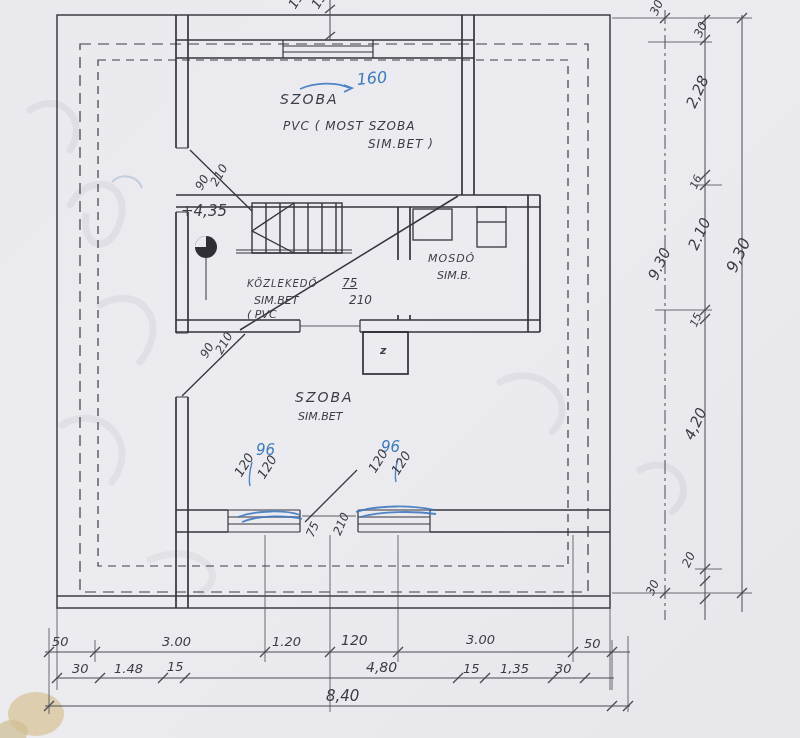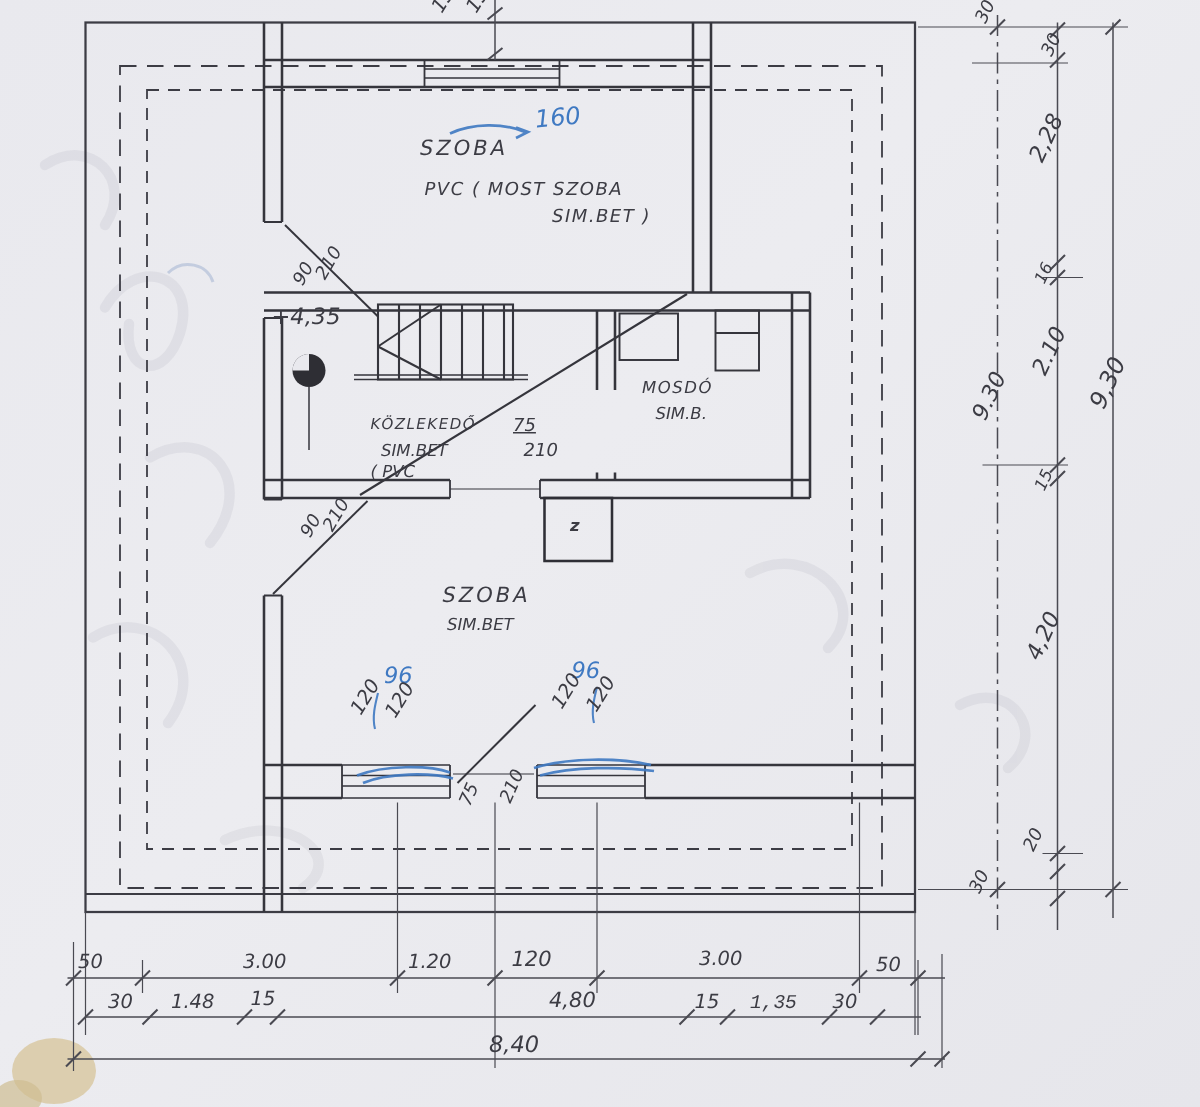--- a/index.html
+++ b/index.html
@@ -181,21 +181,21 @@
 <div class="lbl" style="left:272px;top:635px;font-size:13px;">1.20</div>
 <div class="lbl" style="left:341px;top:633px;font-size:14px;">120</div>
 <div class="lbl" style="left:466px;top:633px;font-size:13px;">3.00</div>
 <div class="lbl" style="left:584px;top:637px;font-size:13px;">50</div>
 
 <div class="lbl" style="left:72px;top:662px;font-size:13px;">30</div>
 <div class="lbl" style="left:114px;top:662px;font-size:13px;">1.48</div>
 <div class="lbl" style="left:167px;top:660px;font-size:13px;">15</div>
 <div class="lbl" style="left:322px;top:660px;font-size:14px;margin-left:44px;">4,80</div>
 <div class="lbl" style="left:463px;top:662px;font-size:13px;">15</div>
-<div class="lbl" style="left:500px;top:662px;font-size:13px;font-family:Liberation Mono, monospace;">1,35</div>
+<div class="lbl" style="left:500px;top:662px;font-size:13px;">1,35</div>
 <div class="lbl" style="left:555px;top:662px;font-size:13px;">30</div>
 
 <div class="lbl" style="left:326px;top:689px;font-size:15px;font-style:italic;">8,40</div>
 
 <div class="lbl" style="left:648px;top:12px;font-size:12px;transform:rotate(-65deg);">30</div>
 <div class="lbl" style="left:692px;top:34px;font-size:12px;transform:rotate(-65deg);">30</div>
 <div class="lbl" style="left:684px;top:104px;font-size:15px;transform:rotate(-65deg);">2,28</div>
 <div class="lbl" style="left:688px;top:186px;font-size:11px;transform:rotate(-65deg);">16</div>
 <div class="lbl" style="left:686px;top:246px;font-size:15px;transform:rotate(-65deg);">2.10</div>
 <div class="lbl" style="left:646px;top:276px;font-size:15px;transform:rotate(-65deg);">9.30</div>

